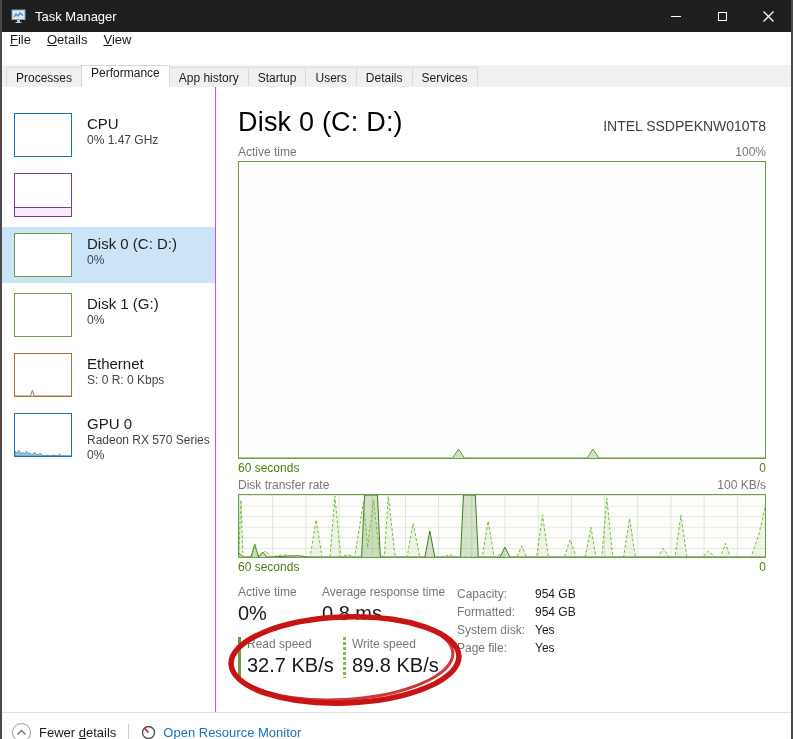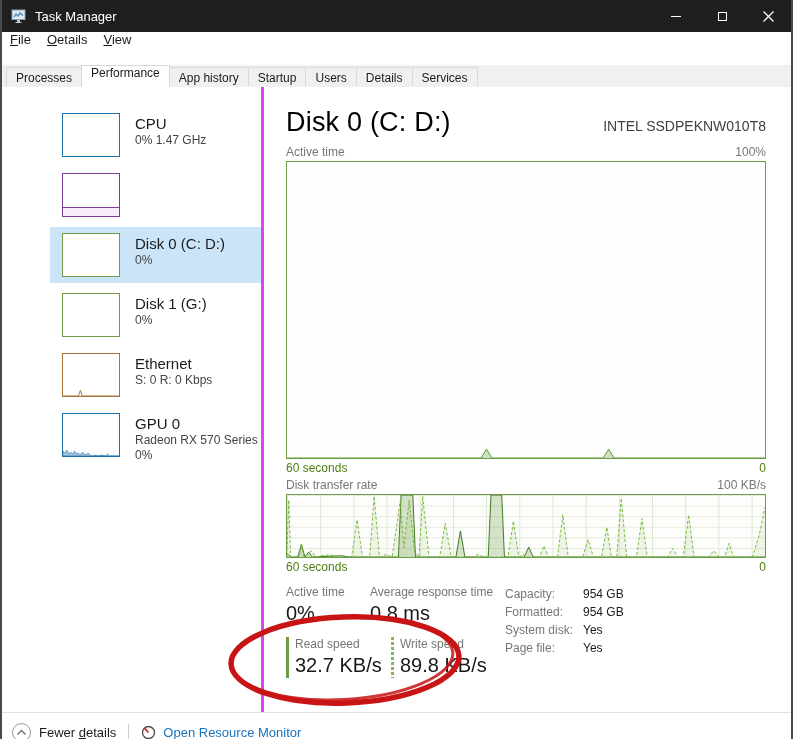--- a/index.html
+++ b/index.html
@@ -21,21 +21,21 @@
   .ak { text-decoration:underline; }
 
   
   .tabstrip { height:22px; background:#f0f0f0; display:flex; align-items:center; padding-left:4px; position:relative; }
   .tab { font-size:12px; padding:3px 9px 4px; border:1px solid #d9d9d9; border-bottom:none; background:#f0f0f0; margin-right:-1px; height:19px; white-space:nowrap; }
   .tab.active { background:#fff; height:22px; padding-top:0; position:relative; z-index:2; }
 
   
   .body { display:flex; height:625px; background:#fff; }
 
-  .sidebar { width:214px; border-right:3px solid #d946ef; padding-top:20px;margin-left:48px; }
+  .sidebar { width:214px; border-right:1px solid #d946ef; padding-top:20px; }
   .side-item { display:flex; padding:6px 0 6px 12px; margin-bottom:4px; align-items:flex-start; }
   .side-item.selected { background:#cce4f7; }
   .minichart { width:58px; height:44px; background:#fff; border:1px solid; position:relative; flex-shrink:0; overflow:hidden; }
   .side-text { margin-left:15px; padding-top:1px; }
   .side-title { font-size:15px; color:#1b1b1b; line-height:19px; }
   .side-sub { font-size:12px; color:#444; line-height:15px; }
   .mem-fill { position:absolute; left:0; right:0; bottom:0; height:9px; background:#f5ecf7; border-top:1px solid #7b3f98; }
   .spark { position:absolute; left:0; bottom:0; width:100%; height:100%; }
 
   .main { flex:1; padding:20px 25px 0 22px; position:relative; }

